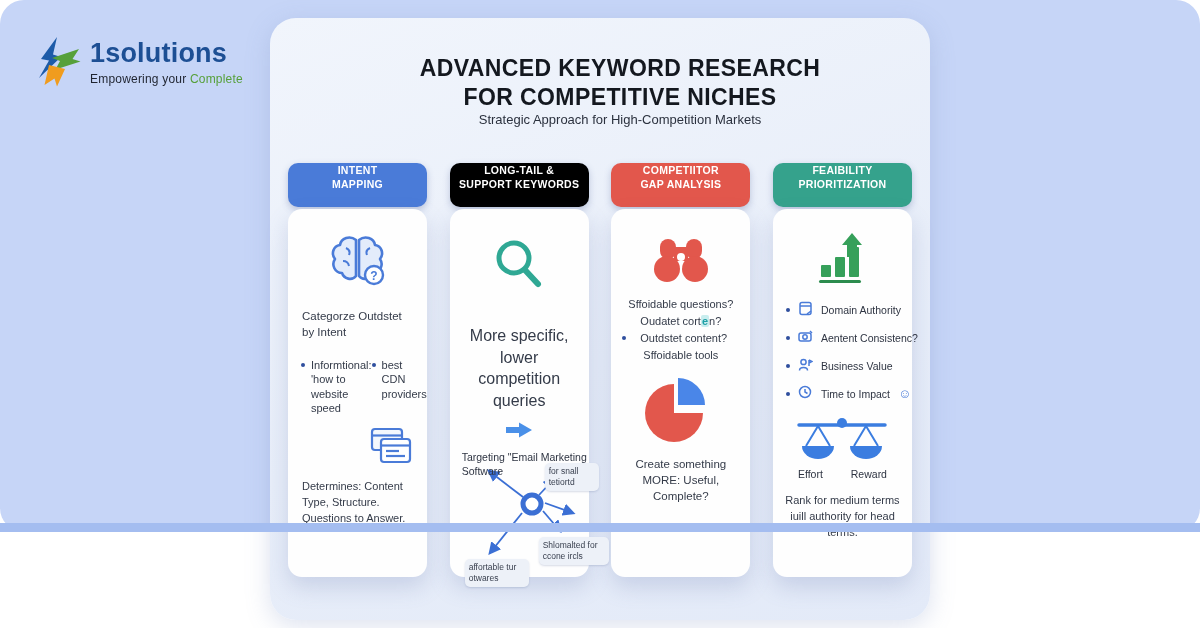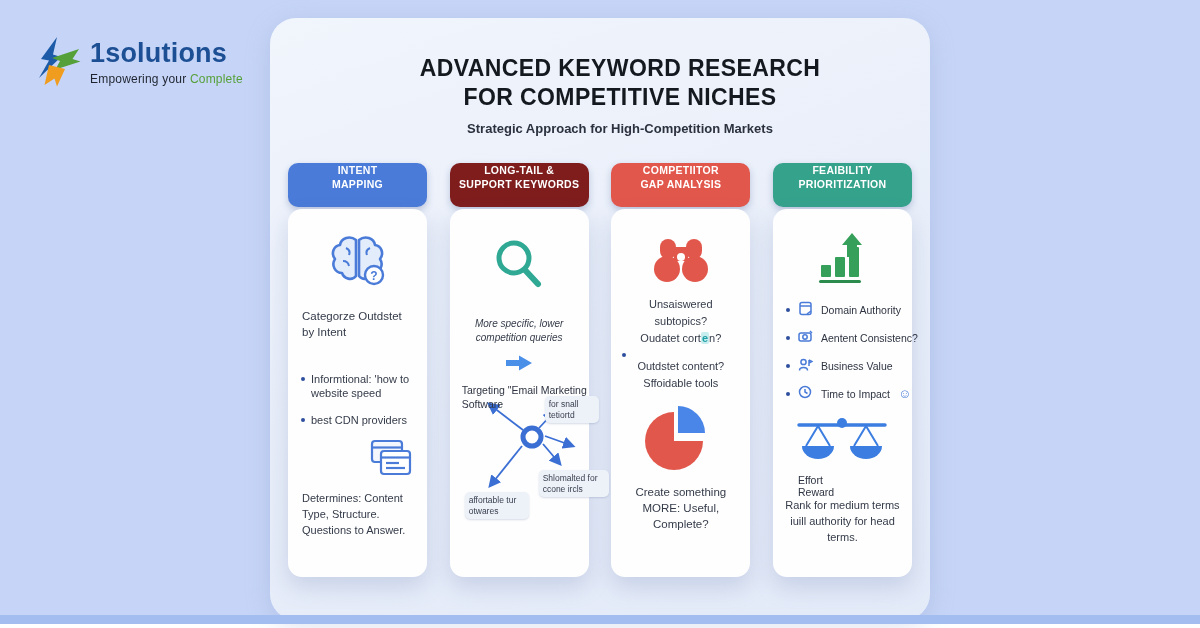--- a/index.html
+++ b/index.html
@@ -1,83 +1,83 @@
 <!DOCTYPE html>
 <html><head>
 <meta charset="utf-8">
 <style>
   html,body{margin:0;padding:0;}
   body{width:1200px;height:628px;overflow:hidden;font-family:"Liberation Sans",sans-serif;}
-  .stage{position:relative;width:1200px;height:624px;background:#c6d5f7;}
+  .stage{position:relative;width:1200px;height:532px;background:#c6d5f7;border-radius:24px;}
   .bottom-strip{position:absolute;left:0;bottom:0;width:100%;height:9px;background:#a4bdf0;}
 
   
   .logo{position:absolute;left:28px;top:34px;display:flex;align-items:center;gap:8px;}
   .logo-text .brand{font-size:27px;font-weight:bold;color:#1d4f94;letter-spacing:.2px;line-height:1;}
   .logo-text .tagline{font-size:12px;color:#1f2430;margin-top:5px;letter-spacing:.2px;}
   .logo-text .tagline .accent{color:#56a03a;}
 
   
   .panel{position:absolute;left:270px;top:18px;width:660px;height:602px;border-radius:26px;
          background:linear-gradient(160deg,#f1f5fc 0%,#e8eef9 55%,#e3eaf8 100%);
          box-shadow:0 6px 24px rgba(120,140,190,.25);}
   .title-block{padding-top:36px;text-align:center;padding-left:40px;}
   .title-line{font-size:23px;font-weight:800;color:#14181f;letter-spacing:.4px;line-height:1.25;}
-  .subtitle{font-size:13px;color:#2b313e;margin-top:9px;font-weight:bold;}
+  .subtitle{font-size:13px;color:#2b313e;}
 
   
   .columns{position:absolute;left:288px;top:163px;width:624px;display:flex;justify-content:space-between;}
   .col{width:139px;display:flex;flex-direction:column;}
   .col-header{height:44px;border-radius:10px;color:#fff;font-size:10.5px;font-weight:bold;
               display:flex;flex-direction:column;align-items:center;justify-content:flex-start;
               line-height:1.35;letter-spacing:.3px;text-align:center;
               box-shadow:0 3px 7px rgba(70,90,150,.3);}
   .card{margin-top:2px;background:#fefefe;border-radius:14px;height:368px;
         box-shadow:0 10px 22px rgba(90,110,170,.22);padding:10px 11px;box-sizing:border-box;
         display:flex;flex-direction:column;}
   .icon-row{display:flex;justify-content:center;}
   .txt{color:#343b49;}
   .dot{display:inline-block;width:4px;height:4px;border-radius:50%;background:#2f4f9e;flex:0 0 auto;margin-top:5px;}
 
   
   .c1-lead{font-size:11.5px;line-height:1.35;margin-top:20px;padding-left:3px;}
-  .c1-bullets{margin-top:32px;display:flex;flex-direction:column;gap:12px;padding-left:2px;}
+  .c1-bullets{margin-top:18px;display:flex;gap:0;padding-left:2px;}
   .b-row{display:flex;gap:6px;font-size:11px;line-height:1.3;}
   .c1-winicon{align-self:flex-end;margin-top:12px;margin-right:4px;}
   .c1-footer{font-size:11px;line-height:1.45;margin-top:10px;padding-left:3px;}
 
   
-  .c2-lead{font-size:10px;text-align:center;line-height:1.35;margin-top:24px;font-style:italic;}
+  .c2-lead{font-size:16px;text-align:center;line-height:1.35;margin-top:32px;}
   .c2-arrow{display:flex;justify-content:center;margin-top:10px;}
   .map{position:relative;margin-top:12px;height:152px;}
   .map-title{position:absolute;left:1px;top:0;width:128px;font-size:10.5px;line-height:1.3;color:#2e3442;z-index:2;}
   .map svg{position:absolute;left:0;top:0;}
   .pill{position:absolute;background:#edf1f8;border-radius:5px;padding:3px 4px;font-size:8.5px;
         line-height:1.25;color:#3a4150;text-align:left;box-shadow:0 1px 2px rgba(100,115,160,.25);z-index:2;}
 
   
   .c3-bullet{display:flex;justify-content:center;gap:5px;font-size:11.5px;line-height:1.35;margin-top:14px;text-align:center;}
   .c3-lines{margin-top:9px;font-size:11px;line-height:1.55;text-align:center;color:#343b49;}
   .accent-char{color:#1fa0a6;background:#c8edee;border-radius:2px;padding:0 1px;font-weight:bold;}
-  .c3-line-b{display:flex;justify-content:center;gap:1px;flex-direction:column;}
+  .c3-line-b{display:flex;justify-content:flex-start;gap:14px;}
   .pie-wrap{position:relative;width:72px;height:66px;margin:14px auto 0;}
   .pie-red{position:absolute;left:0;top:6px;width:58px;height:58px;border-radius:50%;
            background:conic-gradient(from 0deg,transparent 0 90deg,#e2574c 90deg 360deg);}
   .pie-blue{position:absolute;left:33px;top:0;width:27px;height:27px;background:#4a86e8;
             border-radius:0 100% 0 0;}
   .c3-footer{font-size:11.5px;text-align:center;line-height:1.4;margin-top:12px;}
 
   
   .c4-items{margin-top:16px;display:flex;flex-direction:column;gap:11px;padding-left:2px;}
   .c4-row{display:flex;align-items:center;gap:8px;font-size:10.5px;color:#2e3442;white-space:nowrap;}
   .c4-row .dot{margin-top:0;}
   .smiley{color:#4a7bd8;font-size:13px;line-height:1;}
   .scale-wrap{margin-top:10px;display:flex;justify-content:center;}
-  .scale-labels{display:flex;justify-content:space-between;padding:0 14px;font-size:10.5px;color:#2e3442;margin-top:8px;flex-direction:column;}
-  .c4-footer{font-size:11px;text-align:center;line-height:1.45;}
+  .scale-labels{display:flex;justify-content:space-between;padding:0 14px;font-size:10.5px;color:#2e3442;margin-top:2px;}
+  .c4-footer{font-size:11px;text-align:center;line-height:1.45;margin-top:13px;}
 </style>
 </head>
 <body>
 
 <div class="stage">
 
   <div class="logo">
     <span>
       <svg width="54" height="54" viewBox="0 0 54 54">
         <path d="M29 3 L13 25 l8 1.5 L11 44 L33 23 l-8 -2.5 Z" fill="#1d5ba8"></path>
@@ -138,21 +138,21 @@
             <line x1="15" y1="18.5" x2="44" y2="18.5" stroke="#4a7bd8" stroke-width="2.2"></line>
             <line x1="20" y1="24" x2="33" y2="24" stroke="#4a7bd8" stroke-width="2.2"></line>
             <line x1="20" y1="29" x2="39" y2="29" stroke="#4a7bd8" stroke-width="2.2"></line>
           </svg>
         </div>
         <div class="txt c1-footer">Determines: Content Type, Structure. Questions to Answer.</div>
       </div>
     </div>
 
     <div class="col">
-      <div class="col-header" style="background:#7f1d1d">
+      <div class="col-header" style="background:#000000">
         <span>LONG-TAIL &amp;</span>
         <span>SUPPORT KEYWORDS</span>
       </div>
       <div class="card">
         <div class="icon-row" style="margin-top:16px">
           <svg width="58" height="58" viewBox="0 0 58 58">
             <circle cx="24" cy="23" r="15" fill="none" stroke="#2fa894" stroke-width="5"></circle>
             <line x1="35" y1="35" x2="48" y2="49" stroke="#2fa894" stroke-width="6" stroke-linecap="round"></line>
           </svg>
         </div>
@@ -194,21 +194,21 @@
           <svg width="66" height="54" viewBox="0 0 66 54">
             <rect x="12" y="6" width="16" height="20" rx="8" fill="#e2574c"></rect>
             <rect x="38" y="6" width="16" height="20" rx="8" fill="#e2574c"></rect>
             <rect x="26" y="14" width="14" height="14" fill="#e2574c"></rect>
             <circle cx="19" cy="36" r="13" fill="#e2574c"></circle>
             <circle cx="47" cy="36" r="13" fill="#e2574c"></circle>
             <circle cx="33" cy="24" r="4" fill="#ffffff"></circle>
           </svg>
         </div>
         <div class="c3-lines">
-          <div>Unsaiswered subtopics?</div>
+          <div>Sffoidable questions?</div>
           <div>
             <span>Oudatet cort</span><span class="accent-char">e</span><span>n?</span>
           </div>
           <div class="c3-line-b">
             <span class="dot" style="margin-top:6px"></span>
             <span>Outdstet content?</span>
           </div>
           <div>Sffoidable tools</div>
         </div>
         <div class="pie-wrap">

